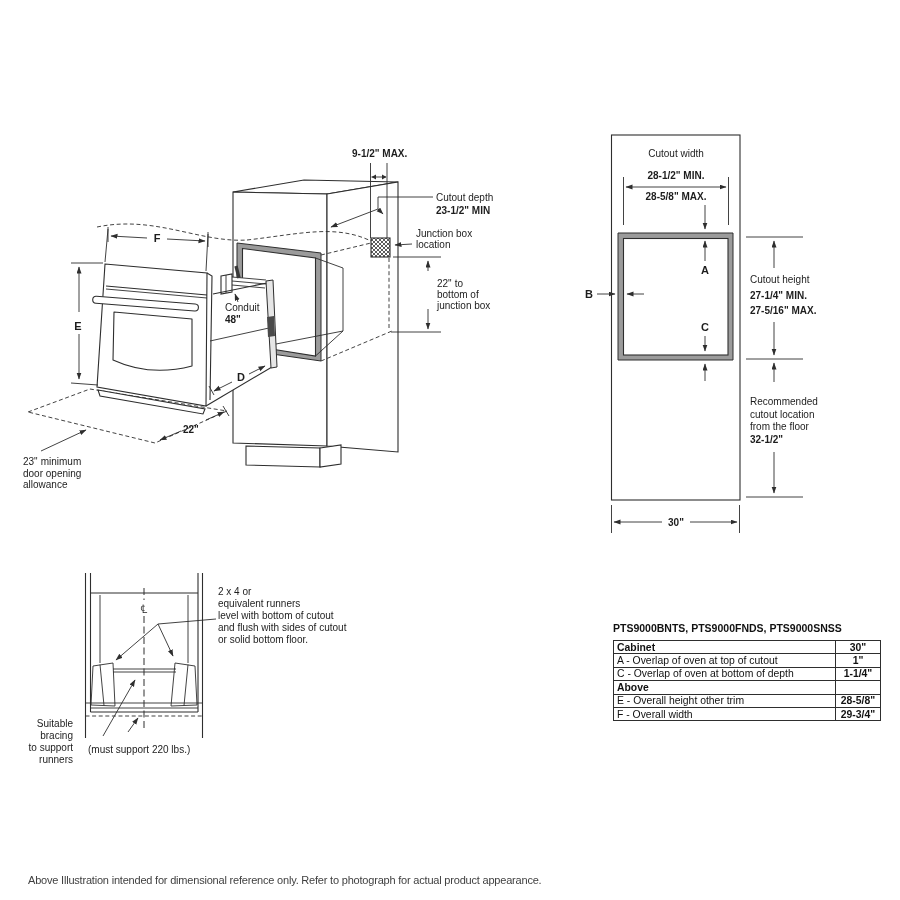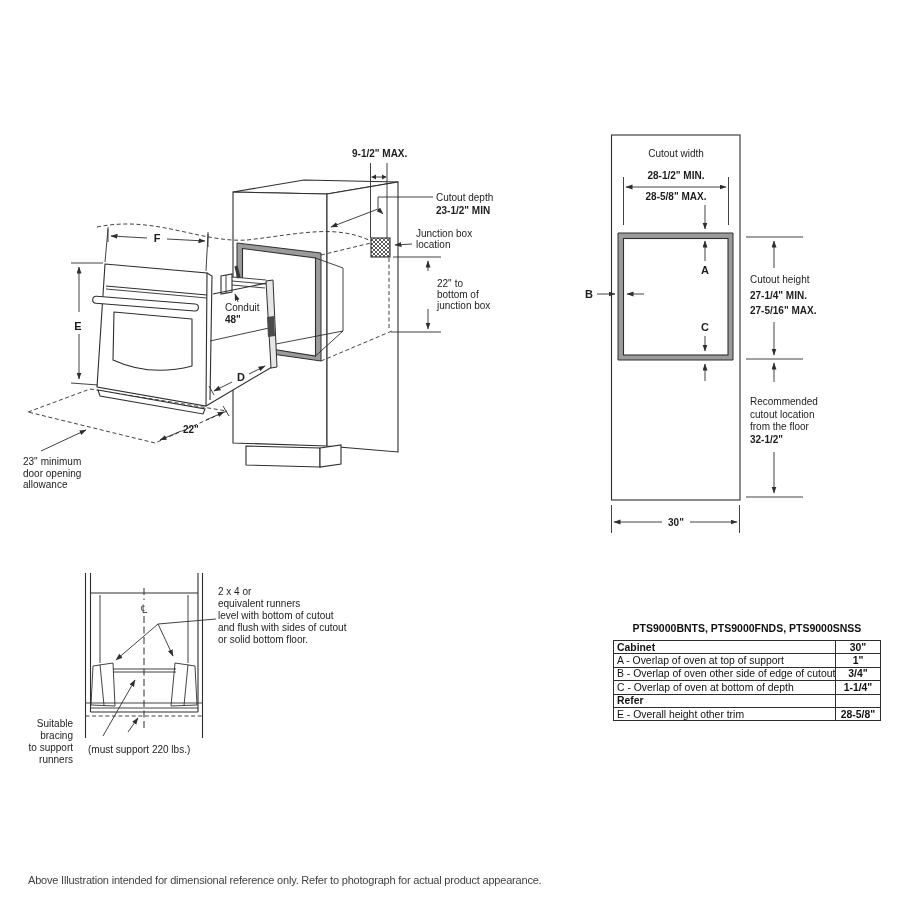--- a/index.html
+++ b/index.html
@@ -10,21 +10,21 @@
   svg text.big{font-size:11px;font-weight:bold;}
   svg .ctr{text-anchor:middle;}
   svg .end{text-anchor:end;}
   .ln{stroke:#2e2e2e;stroke-width:1.1;fill:none;}
   .lnthin{stroke:#2e2e2e;stroke-width:0.9;fill:none;}
   .dash{stroke:#2e2e2e;stroke-width:0.9;fill:none;stroke-dasharray:4 2.6;}
   .wh{fill:#ffffff;stroke:#2e2e2e;stroke-width:1.1;}
   .whn{fill:#ffffff;stroke:none;}
   .gray{fill:#9b9b9b;stroke:#2e2e2e;stroke-width:1;}
   #spec{position:absolute;left:613px;top:622px;width:268px;}
-  #spec .ttl{font-size:10.5px;font-weight:bold;color:#111;white-space:nowrap;text-align:center;}
+  #spec .ttl{font-size:10.5px;font-weight:bold;color:#111;white-space:nowrap;}
   #spec table{border-collapse:collapse;width:268px;margin-top:6px;
               border:1.6px solid #2e2e2e;table-layout:fixed;}
   #spec td{border:1px solid #2e2e2e;font-size:10.4px;height:12.4px;
            padding:0 2px 0 3px;color:#111;overflow:hidden;white-space:nowrap;}
   #spec td.val{width:44px;text-align:center;font-weight:bold;padding:0;}
   #spec tr.group td.desc{font-weight:bold;}
   #disclaimer{position:absolute;left:28px;top:874px;width:882px;
               font-size:11px;color:#3f3f3f;letter-spacing:-0.2px;white-space:nowrap;}
 </style>
 </head>
@@ -268,38 +268,38 @@
 
 <div id="spec">
   <div class="ttl">PTS9000BNTS, PTS9000FNDS, PTS9000SNSS</div>
   <table>
     <tbody>
       <tr class="group">
         <td class="desc">Cabinet</td>
         <td class="val">30"</td>
       </tr>
       <tr>
-        <td class="desc">A - Overlap of oven at top of support</td>
+        <td class="desc">A - Overlap of oven at top of cutout</td>
         <td class="val">1"</td>
-      </tr>
-      <tr>
-        <td class="desc">B - Overlap of oven other side of edge of cutout</td>
-        <td class="val">3/4"</td>
       </tr>
       <tr>
         <td class="desc">C - Overlap of oven at bottom of depth</td>
         <td class="val">1-1/4"</td>
       </tr>
       <tr class="group">
-        <td class="desc">Refer</td>
+        <td class="desc">Above</td>
         <td class="val"></td>
       </tr>
       <tr>
         <td class="desc">E - Overall height other trim</td>
         <td class="val">28-5/8"</td>
       </tr>
+      <tr>
+        <td class="desc">F - Overall width</td>
+        <td class="val">29-3/4"</td>
+      </tr>
     </tbody>
   </table>
 </div>
 
 <div id="disclaimer">Above Illustration intended for dimensional reference only. Refer to photograph for actual product appearance.</div>
 
 </div>
 
 </body></html>

